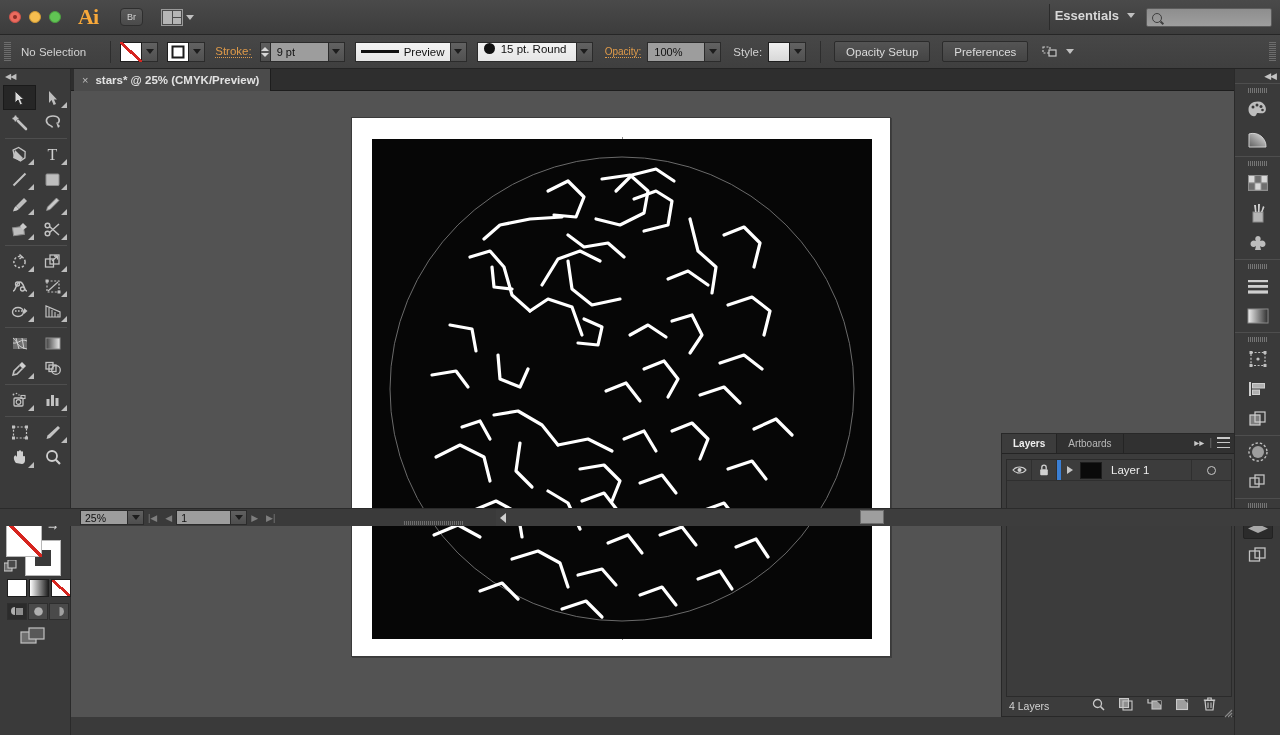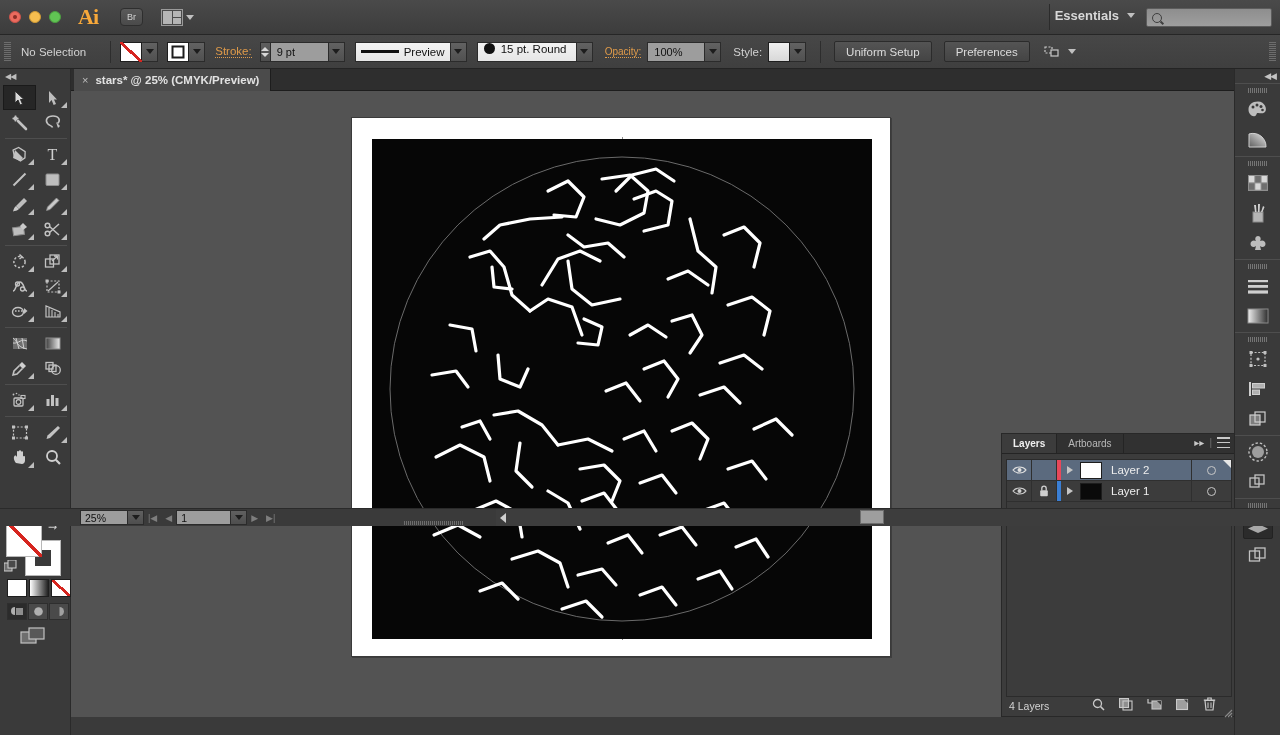--- a/index.html
+++ b/index.html
@@ -298,21 +298,21 @@
         <div class="dd-c"></div>
       </div>
 
     <div class="style-lbl" style="margin-left:12px;">Style:</div>
     <div class="style-sw" style="margin-left:6px;"></div>
     <div class="dd">
         <div class="dd-c"></div>
       </div>
 
     <div class="cb-sep" style="margin-left:14px;"></div>
-    <div class="ctl-btn" style="margin-left:4px;">Uniform Setup</div>
+    <div class="ctl-btn" style="margin-left:4px;">Opacity Setup</div>
     <div class="ctl-btn" style="margin-left:12px;">Preferences</div>
 
     <div class="align-ico" style="margin-left:14px;">
       <svg width="17" height="14" viewBox="0 0 17 14">
         <rect x="1" y="2" width="7" height="6" fill="none" stroke="#c9c9c9" stroke-width="1.2" stroke-dasharray="2 1.5"></rect>
         <rect x="7" y="5" width="7" height="6" fill="#3a3a3a" stroke="#c9c9c9" stroke-width="1.2"></rect>
       </svg>
     </div>
     <div class="caret" style="margin-left:7px;"></div>
     <div class="cb-right-grip"></div>
@@ -839,39 +839,20 @@
         <span class="menu-ico">
             <i></i>
             <i></i>
             <i></i>
           </span>
       </div>
     </div>
 
     <div class="lp-body">
 
-      <div class="lrow sel">
-        <div class="lcell-eye">
-          <svg width="15" height="10" viewBox="0 0 15 10">
-            <path d="M1 5 C4 1 11 1 14 5 C11 9 4 9 1 5 Z" fill="none" stroke="#e0e0e0" stroke-width="1.2"></path>
-            <circle cx="7.5" cy="5" r="2" fill="#e0e0e0"></circle>
-          </svg>
-        </div>
-        <div class="lcell-lock"></div>
-        <div class="lcolor" style="background:#e8485a;"></div>
-        <div class="ldisc">
-            <div class="ltri"></div>
-          </div>
-        <div class="lthumb" style="background:#ffffff;"></div>
-        <div class="lname">Layer 2</div>
-        <div class="ltarget">
-            <div class="tcircle"></div>
-          </div>
-        <div class="lcorner"></div>
-      </div>
 
       <div class="lrow">
         <div class="lcell-eye">
           <svg width="15" height="10" viewBox="0 0 15 10">
             <path d="M1 5 C4 1 11 1 14 5 C11 9 4 9 1 5 Z" fill="none" stroke="#d0d0d0" stroke-width="1.2"></path>
             <circle cx="7.5" cy="5" r="2" fill="#d0d0d0"></circle>
           </svg>
         </div>
         <div class="lcell-lock">
           <svg width="10" height="12" viewBox="0 0 10 12">

